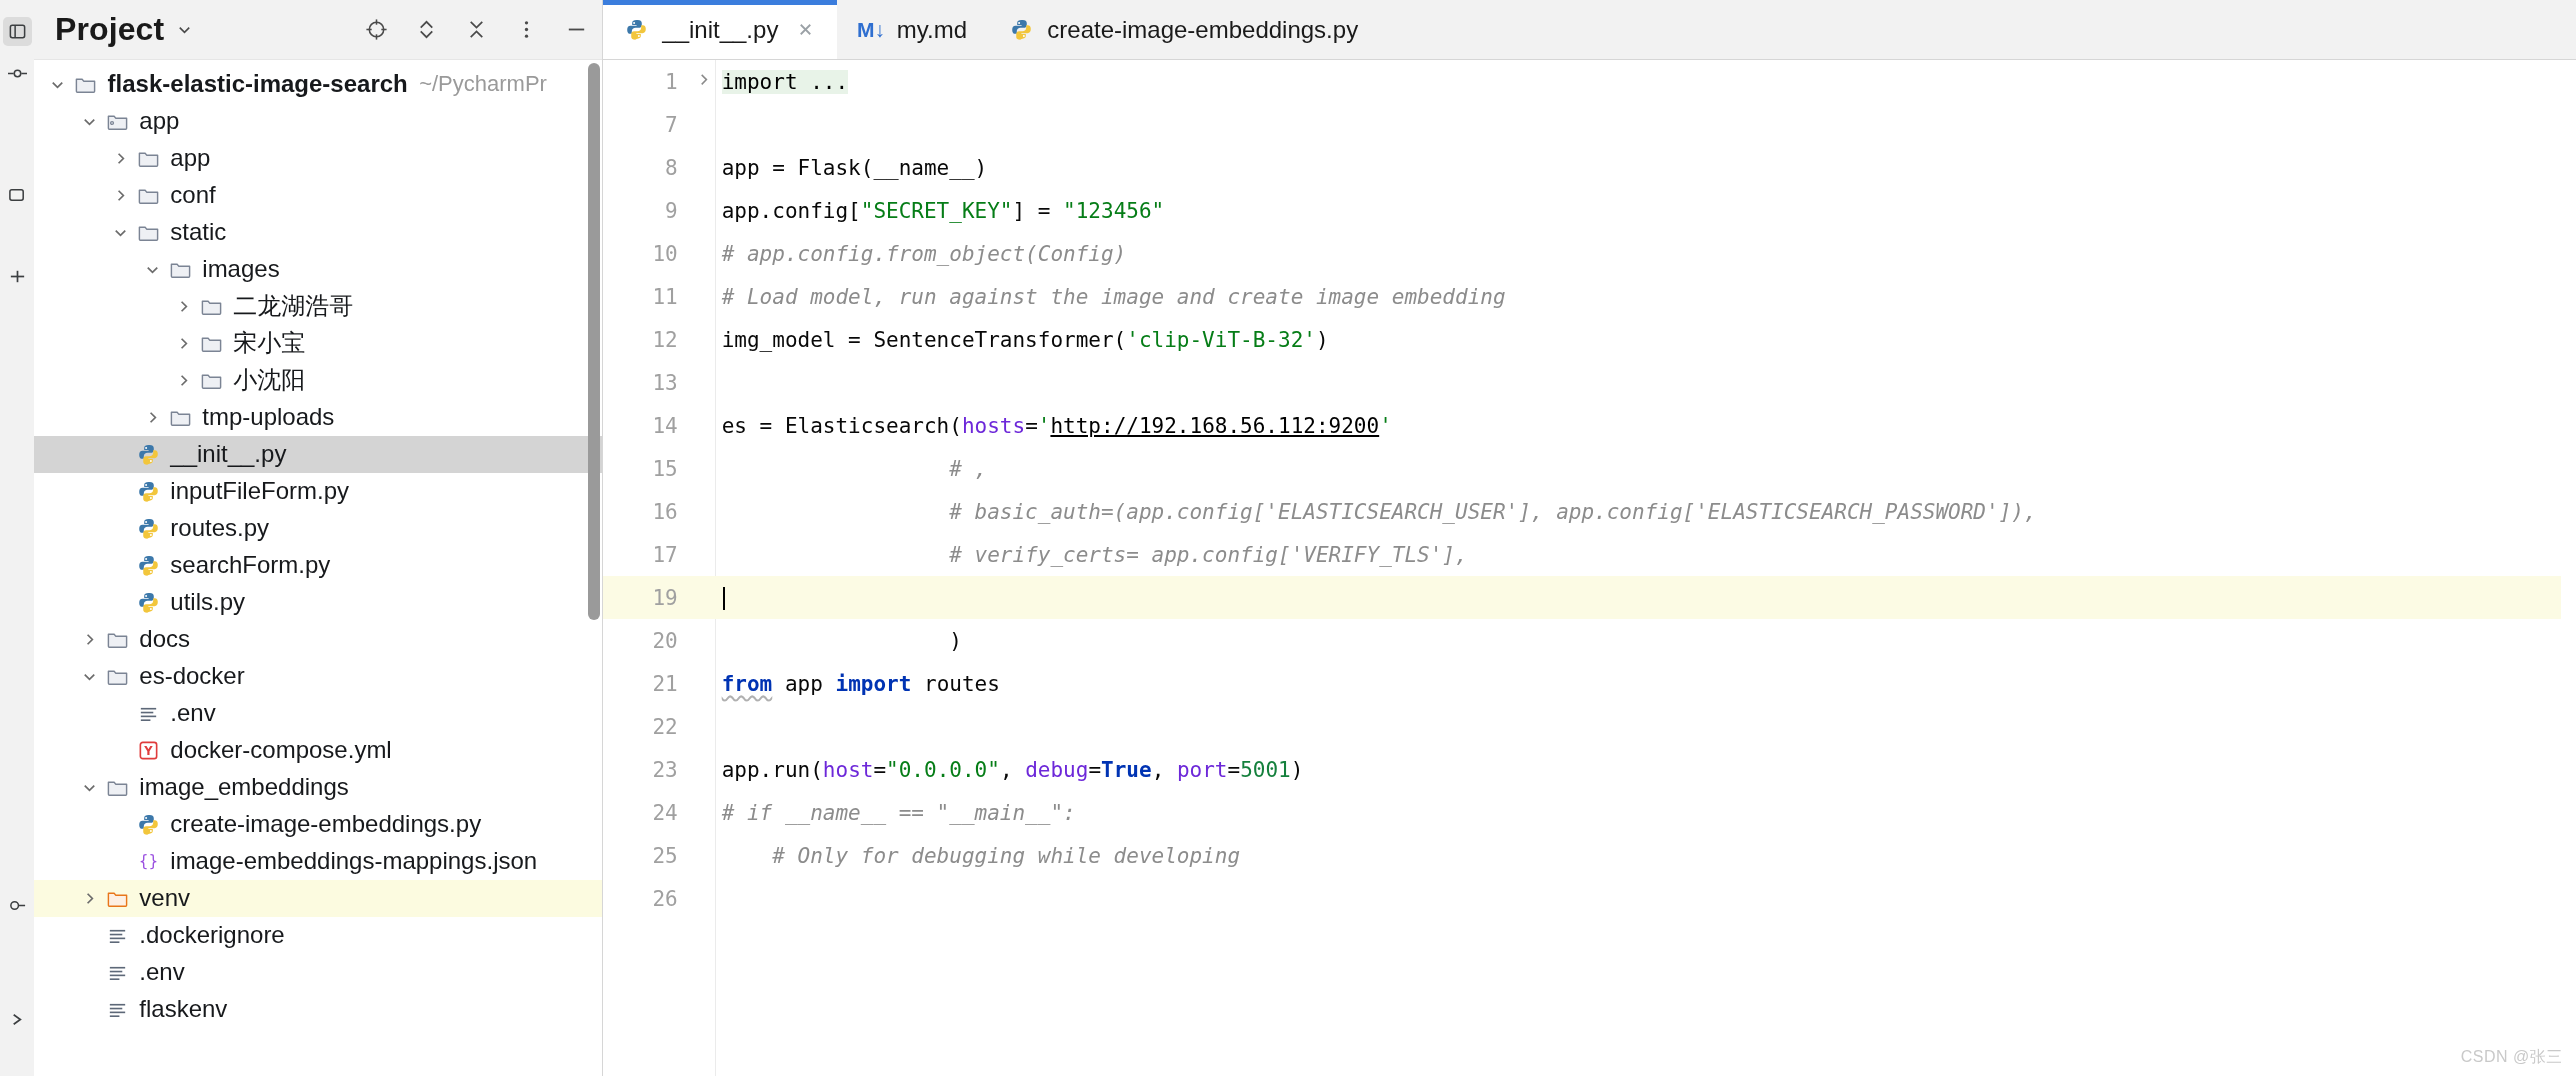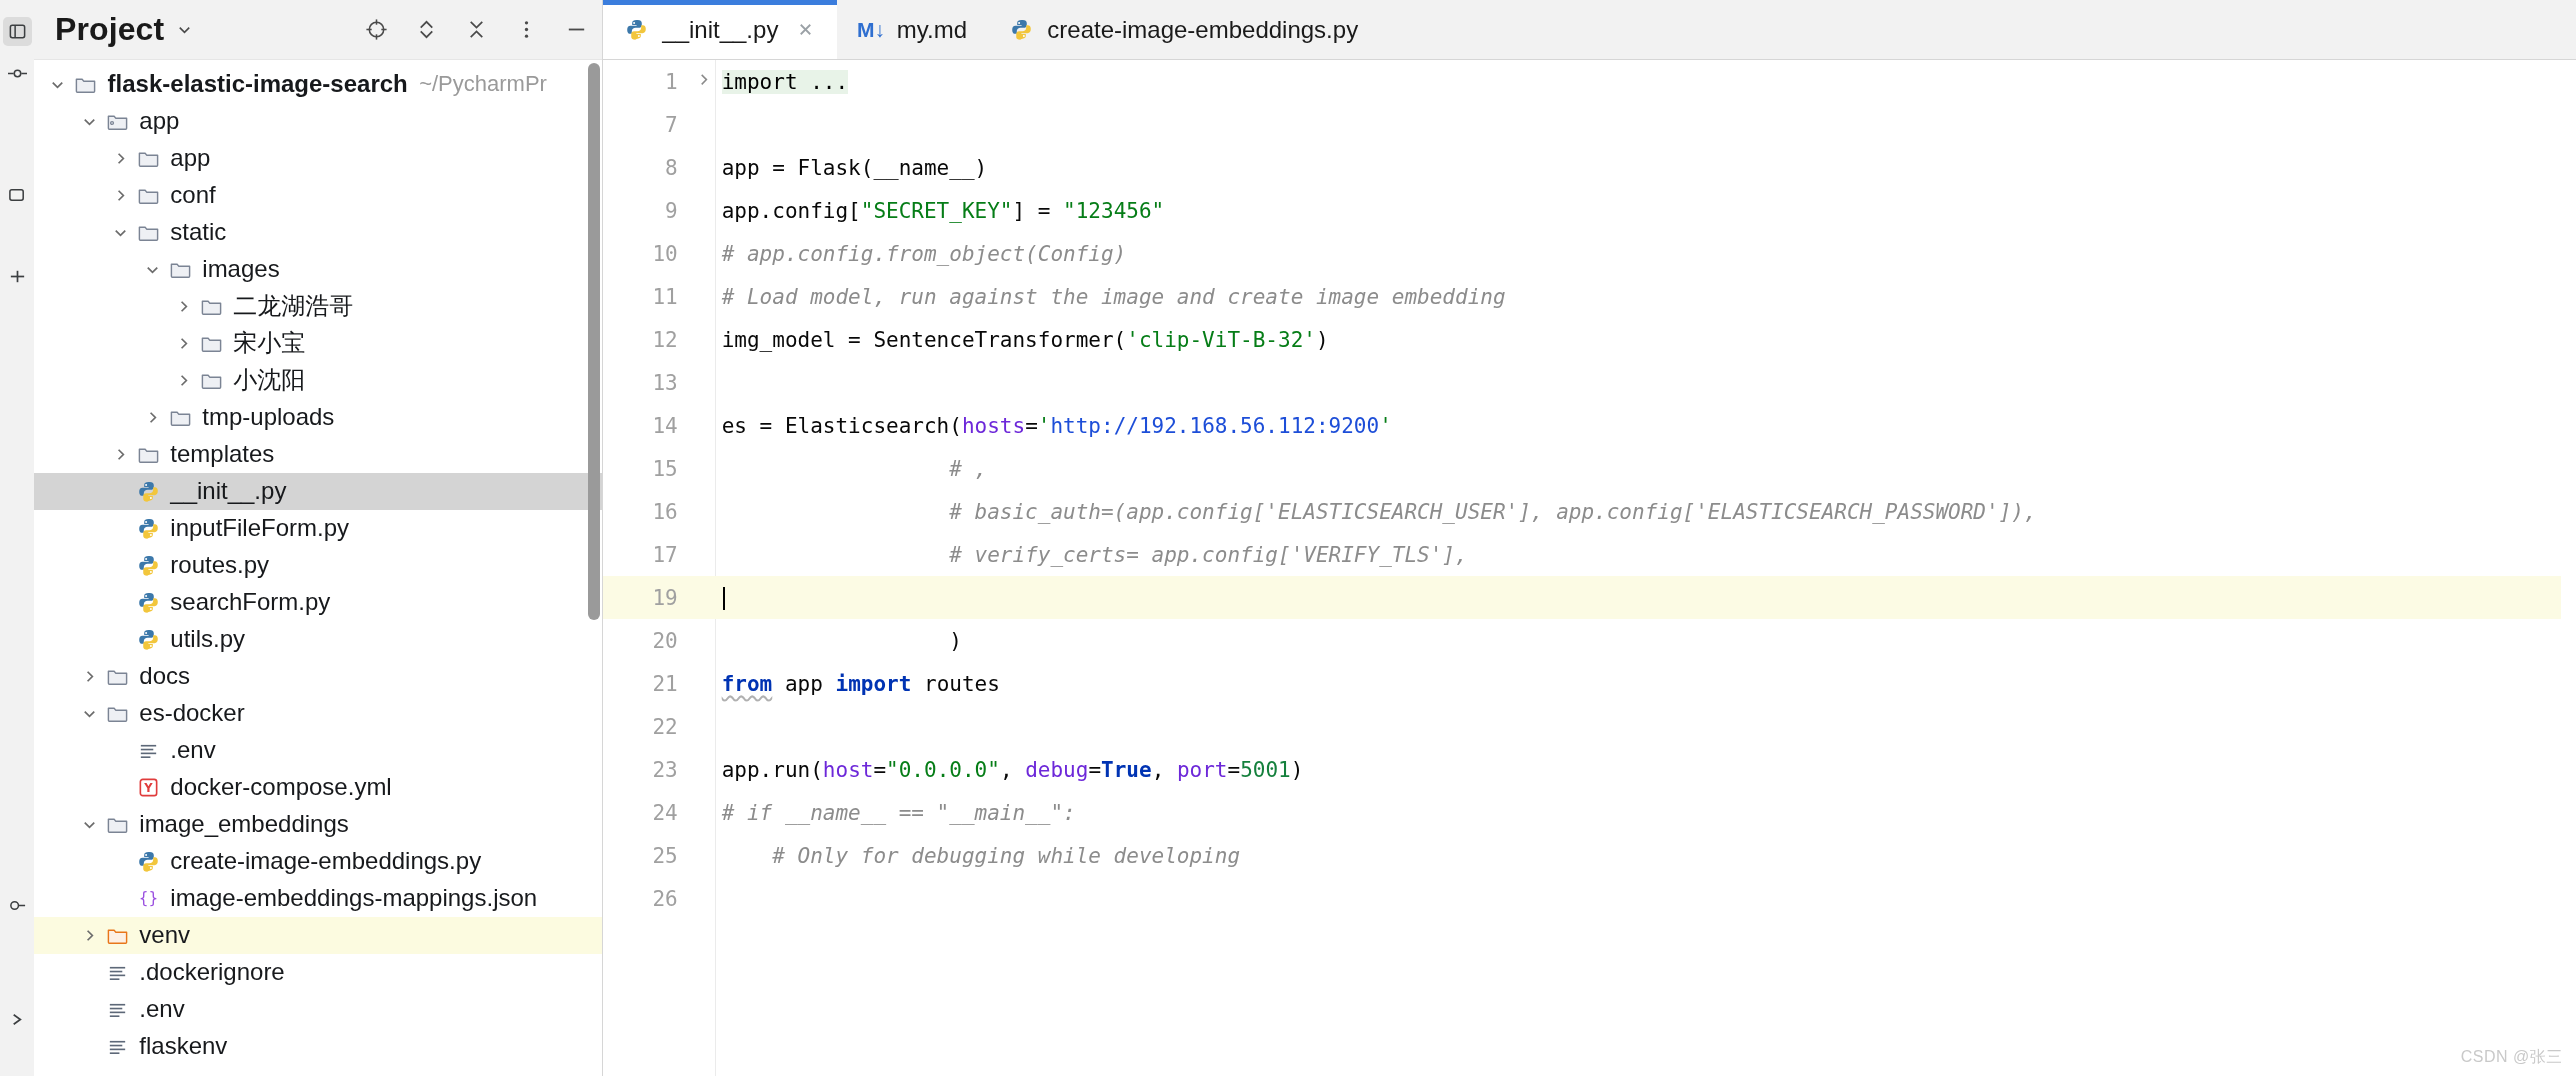--- a/index.html
+++ b/index.html
@@ -218,21 +218,21 @@
   }
   .codetext { padding-left: 5.7px; }
 
   
   .t-kw   { color: #0033b3; font-weight: bold; }
   .t-str  { color: #067d17; }
   .t-num  { color: #15803d; }
   .t-cmt  { color: #8c8c8c; font-style: italic; }
   .t-parm { color: #6d28d9; }
   .t-plain{ color: #080808; }
-  .t-link { color: #1d4ed8; }
+  .t-link { color: #000000; text-decoration: underline; }
   .t-fold { background: #e8f3e8; }
 
   .caret {
     display: inline-block;
     width: 1.9px; height: 23px;
     background: #000;
     vertical-align: middle;
     margin-left: 1px;
   }
   .squiggle {
@@ -494,33 +494,20 @@
             <svg width="19" height="19" viewBox="0 0 20 20">
               <polyline points="8,5 13,10 8,15" fill="none" stroke="#6c6c6c" stroke-width="1.8"></polyline>
             </svg>
           </span>
           <span class="node-icon">
             <svg width="23" height="23" viewBox="0 0 24 24">
               <path d="M2.5 6.5h6l1.8 2.2h11.2v10.3a1 1 0 0 1-1 1H3.5a1 1 0 0 1-1-1z" fill="#eef0f4" stroke="#7b8494" stroke-width="1.5" stroke-linejoin="round"></path>
             </svg>
           </span>
           <span class="node-label">tmp-uploads</span>
-        </div>
-        <div class="tree-row" style="padding-left: 76px;">
-          <span class="twisty">
-            <svg width="19" height="19" viewBox="0 0 20 20">
-              <polyline points="8,5 13,10 8,15" fill="none" stroke="#6c6c6c" stroke-width="1.8"></polyline>
-            </svg>
-          </span>
-          <span class="node-icon">
-            <svg width="23" height="23" viewBox="0 0 24 24">
-              <path d="M2.5 6.5h6l1.8 2.2h11.2v10.3a1 1 0 0 1-1 1H3.5a1 1 0 0 1-1-1z" fill="#eef0f4" stroke="#7b8494" stroke-width="1.5" stroke-linejoin="round"></path>
-            </svg>
-          </span>
-          <span class="node-label">templates</span>
         </div>
         <div class="tree-row selected" style="padding-left: 76px;">
           <span class="twisty empty"></span>
           <span class="node-icon">
             <svg width="23" height="23" viewBox="0 0 24 24">
               <path d="M11.9 2.2c-2.6 0-4.4.9-4.4 2.9v2.3h4.6v.8H5.6C3.5 8.2 2.3 9.8 2.3 12.4c0 2.5 1 4.1 3.1 4.1h1.7v-2.6c0-2.2 1.7-3.7 3.9-3.7h3.5c1.8 0 3-1.3 3-3V5.1c0-1.7-1.6-2.9-4.1-2.9z" fill="#3c78aa"></path>
               <circle cx="9.5" cy="5.1" r="1.05" fill="#fff"></circle>
               <path d="M12.1 21.8c2.6 0 4.4-.9 4.4-2.9v-2.3h-4.6v-.8h6.5c2.1 0 3.3-1.6 3.3-4.2 0-2.5-1-4.1-3.1-4.1h-1.7v2.6c0 2.2-1.7 3.7-3.9 3.7H9.5c-1.8 0-3 1.3-3 3v3.1c0 1.7 1.6 2.9 4.1 2.9z" fill="#f2c63c"></path>
               <circle cx="14.5" cy="18.9" r="1.05" fill="#fff"></circle>
             </svg>

